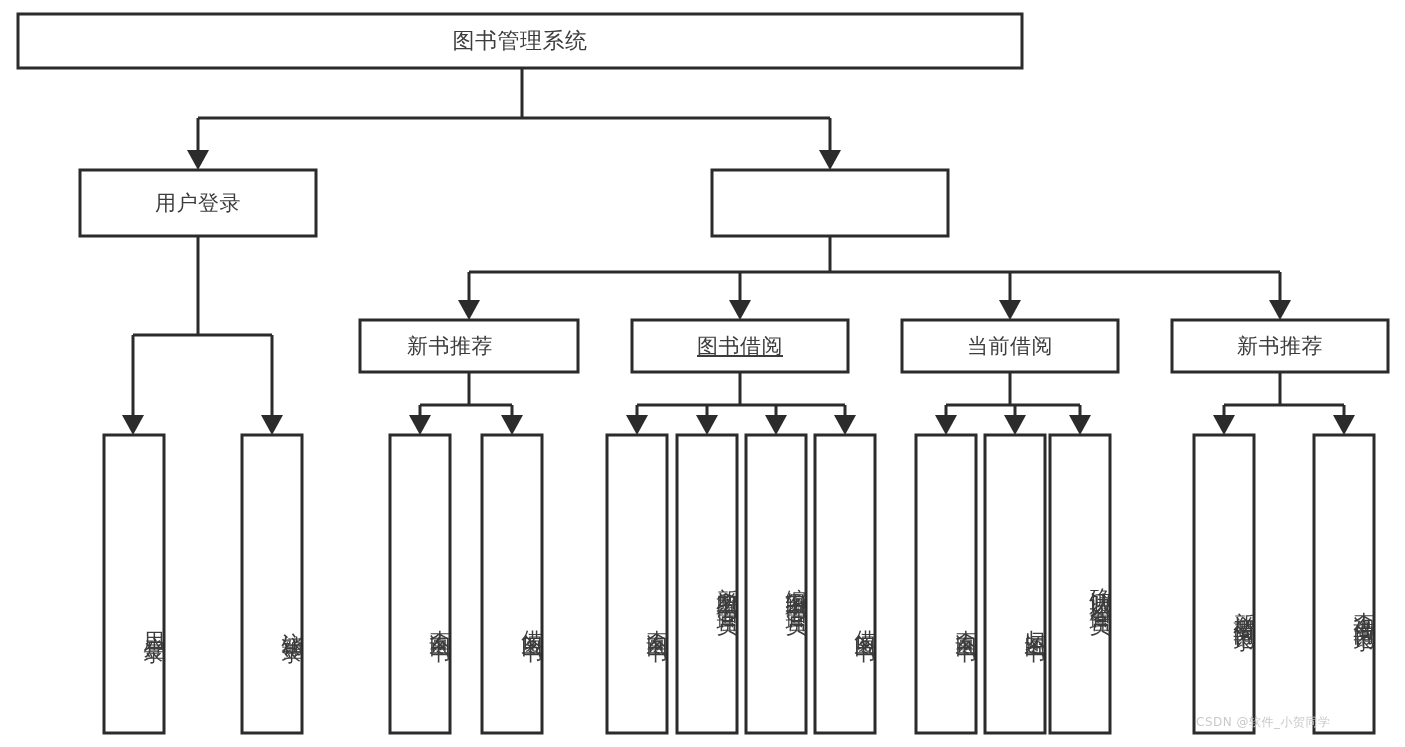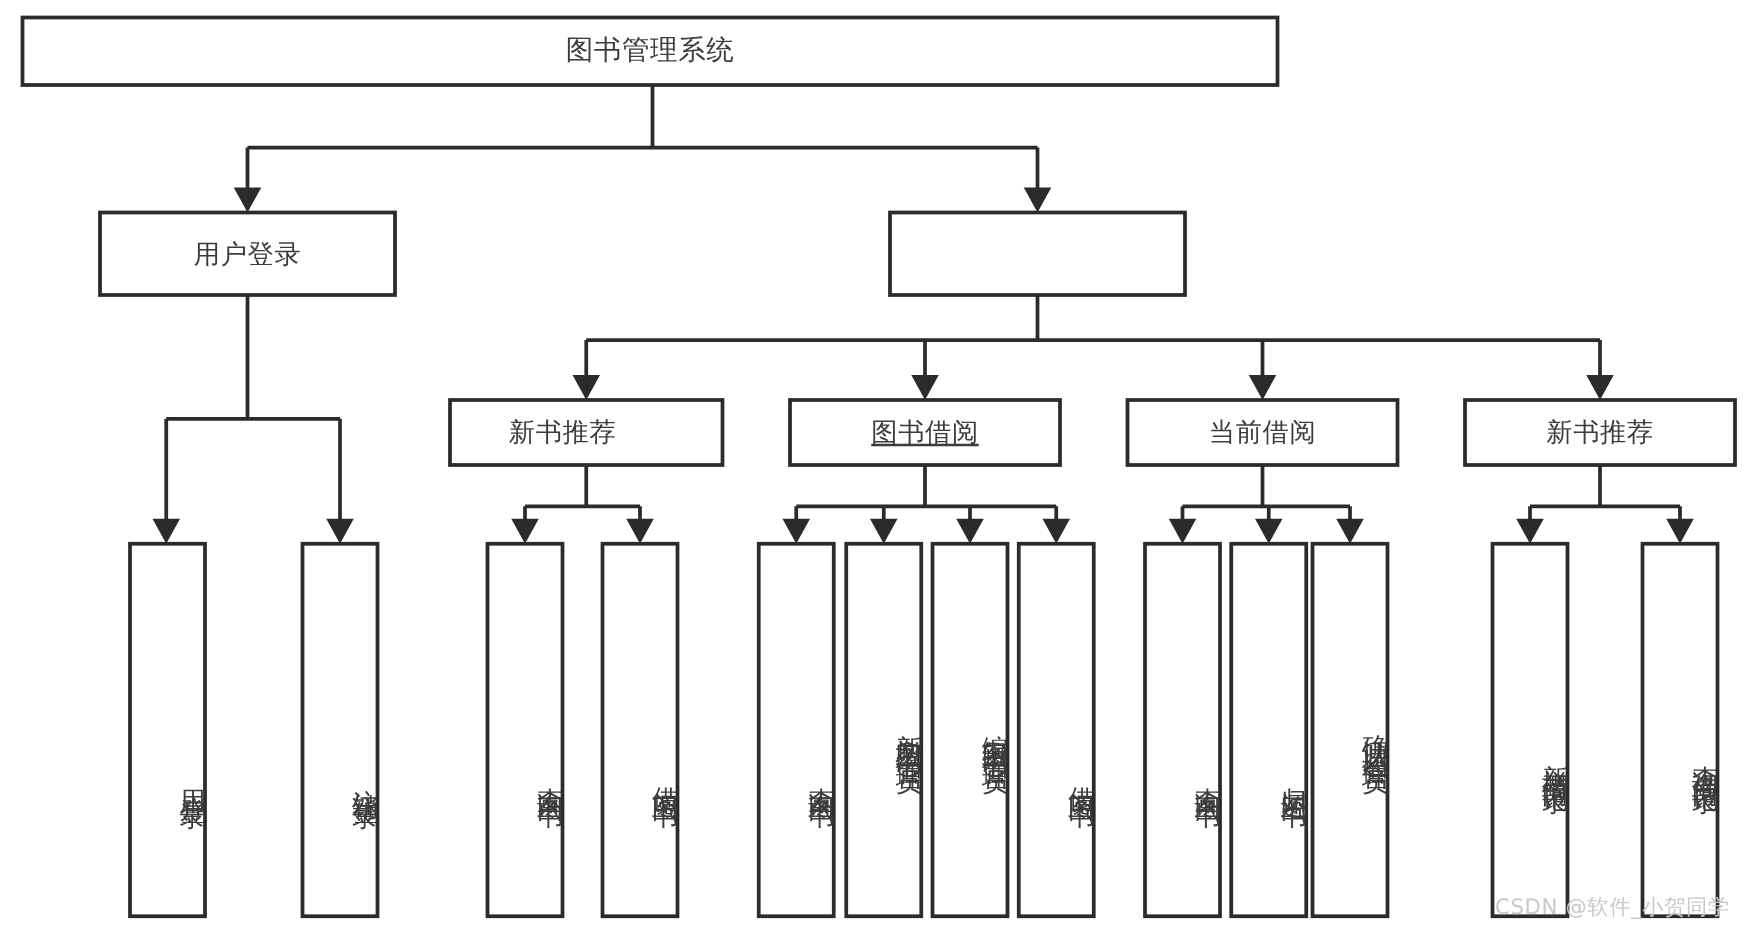--- a/index.html
+++ b/index.html
@@ -68,21 +68,21 @@
     line-height: 1;
     display: flex;
     align-items: flex-start;
     justify-content: center;
     white-space: nowrap;
     pointer-events: none;
   }
   .watermark {
     position: absolute;
     color: #c9c9c9;
-    font-size: 17px;
+    font-size: 12px;
     letter-spacing: 0.5px;
     white-space: nowrap;
     pointer-events: none;
   }
 </style>
 </head>
 <body>
 
 <div id="diagram-root">
 

